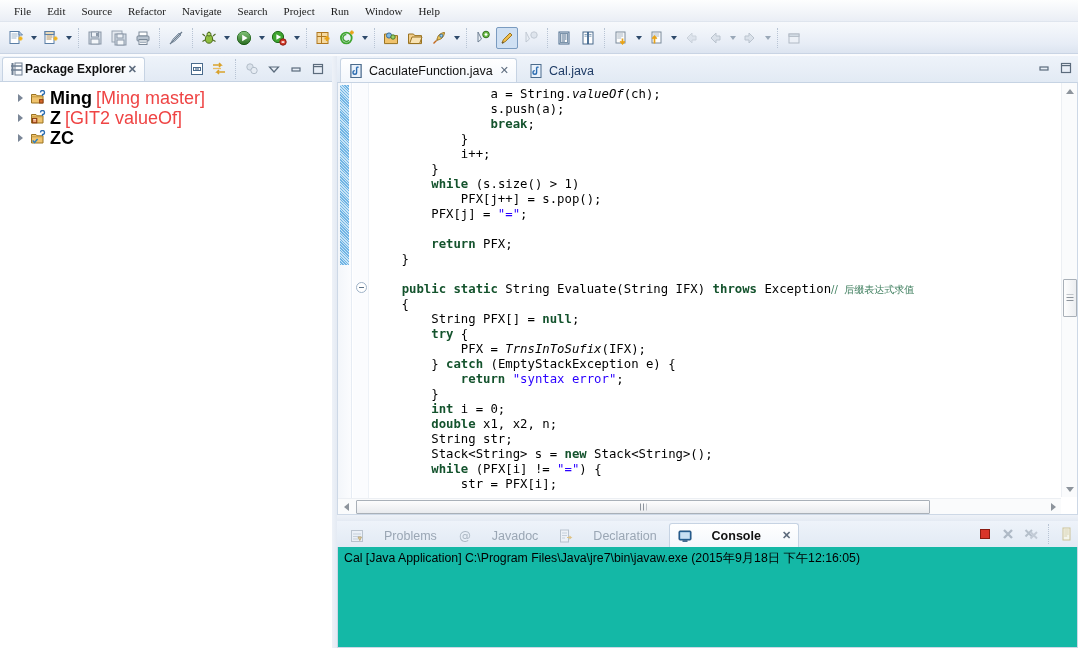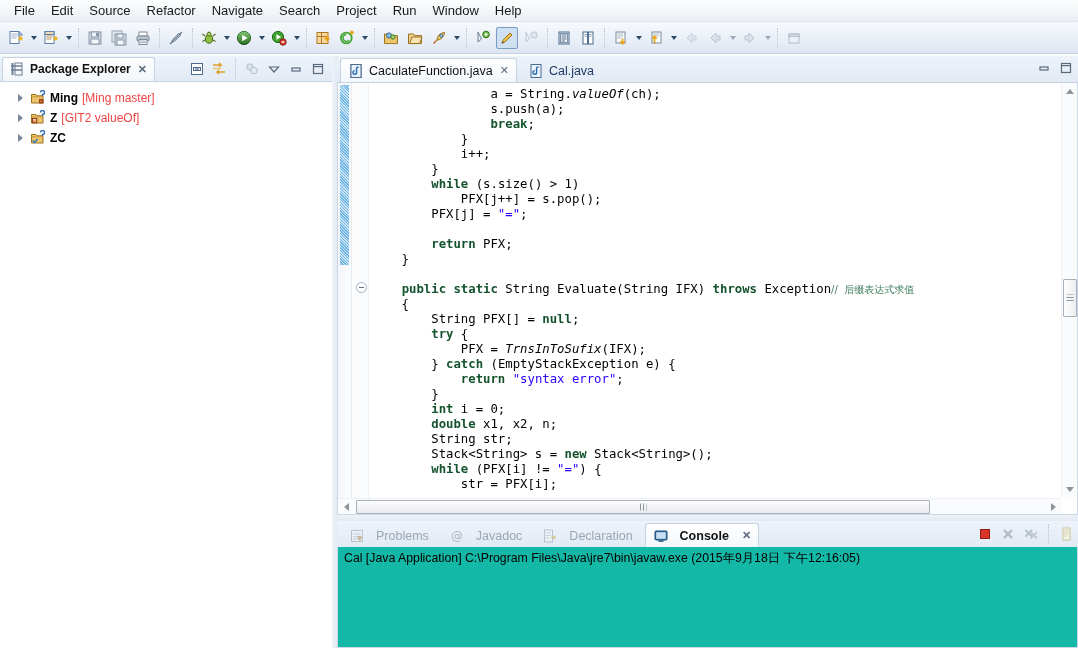--- a/index.html
+++ b/index.html
@@ -19,22 +19,23 @@
 
   
   .menubar {
     position: absolute; left: 0; top: 0; width: 1078px; height: 22px;
     background: linear-gradient(#fdfefe, #eaeef5);
     display: flex; align-items: center;
     padding-left: 6px;
     border-bottom: 1px solid #dfe5ee;
   }
   .menu-item {
-    padding: 2px 8px; font-size: 13px; color: #1a1a1a; cursor: default;
+    padding: 2px 8px; font-size: 11px; color: #1a1a1a; cursor: default;
     white-space: nowrap;
+    font-family: Liberation Serif, serif;
   }
 
   
   .toolbar {
     position: absolute; left: 0; top: 22px; width: 1078px; height: 32px;
     background: linear-gradient(#f7f9fc, #e7edf6 70%, #dce4f0);
     display: flex; align-items: center;
     border-bottom: 1px solid #c9d4e4;
     padding-left: 4px;
   }
@@ -66,42 +67,42 @@
     position: absolute; left: 0; top: 56px; width: 332px; height: 592px;
     background: #fbfcfe;
   }
   .pe-tabrow {
     position: absolute; left: 0; top: 0; width: 332px; height: 26px;
     background: linear-gradient(#eef3fa, #e2eaf4);
     border-bottom: 1px solid #c6d3e3;
     display: flex; align-items: center;
   }
   .pe-tab {
-    display: flex; align-items: center; gap: 5px;
+    display: flex; align-items: center; 
     height: 24px; margin-left: 2px; padding: 0 7px 0 6px;
     background: linear-gradient(#ffffff, #f2f6fb);
     border: 1px solid #c6d3e3; border-bottom: none;
     border-radius: 3px 3px 0 0;
     font-size: 12px; color: #111; font-weight: bold;
   }
   .pe-tools {
     position: absolute; right: 4px; top: 2px;
     display: flex; align-items: center; gap: 2px; height: 22px;
   }
   .pe-tool {
     width: 20px; height: 20px; display: flex; align-items: center; justify-content: center;
     border: 1px solid transparent; border-radius: 2px;
   }
   .pe-tree {
     position: absolute; left: 0; top: 26px; width: 332px; height: 566px;
     background: #ffffff; padding-top: 6px;
   }
   .tree-row {
     display: flex; align-items: center; height: 20px; padding-left: 14px; gap: 4px;
-    font-size: 12px; color: #111;
+    font-size: 18px; color: #111;
   }
   .twisty {
     width: 12px; height: 12px; display: flex; align-items: center; justify-content: center;
     flex: 0 0 12px;
   }
   .twisty:after {
     content: ""; width: 0; height: 0;
     border-top: 4px solid transparent; border-bottom: 4px solid transparent;
     border-left: 5px solid #7b8798;
   }
@@ -259,21 +260,21 @@
   .console-area {
     position: absolute; left: 0; top: 465px; width: 741px; height: 127px;
     background: #fbfcfe;
   }
   .cn-tabrow {
     position: absolute; left: 0; top: 0; width: 741px; height: 26px;
     background: linear-gradient(#eef3fa, #e2eaf4);
     display: flex; align-items: flex-end;
   }
   .cn-tab {
-    display: flex; align-items: center; gap: 11px;
+    display: flex; align-items: center; gap: 19px;
     height: 24px; margin-left: 4px; padding: 0 7px;
     font-size: 12.5px;
     border: 1px solid transparent; border-bottom: none;
     border-radius: 3px 3px 0 0;
   }
   .cn-tab.inactive { color: #9aa6b4; }
   .cn-tab.active {
     background: linear-gradient(#ffffff,#f3f7fc);
     border-color: #c6d3e3; color: #111; font-weight: bold;
   }

